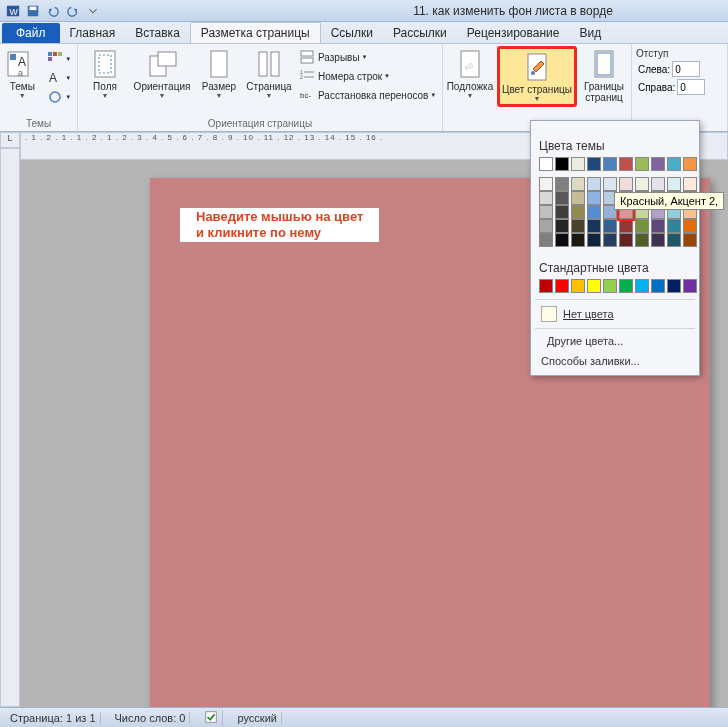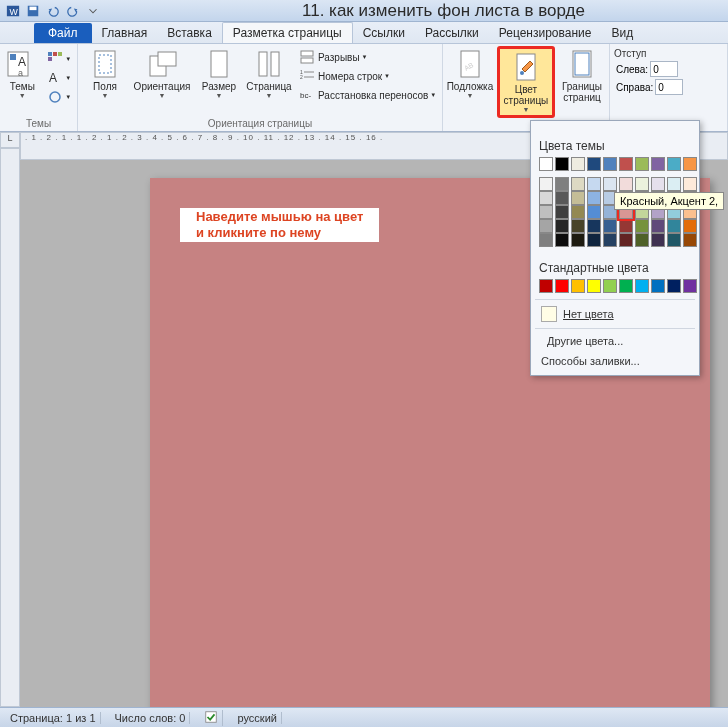--- a/index.html
+++ b/index.html
@@ -3,24 +3,24 @@
 <meta charset="utf-8">
 <style>
   * { box-sizing: border-box; margin: 0; padding: 0; font-family: "Segoe UI", Tahoma, sans-serif; }
   body { background: #b5b5b5; width: 728px; height: 727px; overflow: hidden; position: relative; font-size: 11px; }
 
   
   .titlebar { height: 22px; background: linear-gradient(#dbe6f4, #c3d5ec); display: flex; align-items: center; padding: 0 4px; border-bottom: 1px solid #9fb4d0; }
   .qat { display: flex; gap: 2px; align-items: center; }
   .qat-btn { width: 18px; height: 18px; display: flex; align-items: center; justify-content: center; border-radius: 2px; }
   .qat-btn svg { width: 14px; height: 14px; }
-  .title-text { flex: 1; text-align: left; color: #2a2a2a; font-size: 17px; white-space: nowrap; overflow: hidden; padding-left: 200px;}
-
-  
-  .tabstrip { height: 22px; background: linear-gradient(#e8eef7, #dfe7f2); display: flex; align-items: flex-end; border-bottom: 1px solid #b7c5d9; padding-left: 32px; }
+  .title-text { flex: 1; text-align: center; color: #2a2a2a; font-size: 12px; white-space: nowrap; overflow: hidden; padding-left: 200px;}
+
+  
+  .tabstrip { height: 22px; background: linear-gradient(#e8eef7, #dfe7f2); display: flex; align-items: flex-end; border-bottom: 1px solid #b7c5d9; }
   .file-tab { background: #1a5ebd; color: #fff; padding: 3px 14px; font-size: 12px; margin-left: 2px; border-radius: 2px 2px 0 0; cursor: pointer; }
   .tab { padding: 3px 10px; font-size: 12px; color: #2a2a2a; cursor: pointer; }
   .tab.active { background: #f5f7fa; border: 1px solid #b7c5d9; border-bottom: none; border-radius: 2px 2px 0 0; }
 
   
   .ribbon { background: #f1f4f9; height: 88px; border-bottom: 1px solid #a5b5cc; display: flex; position:relative; }
   .group { border-right: 1px solid #d0d8e4; display: flex; flex-direction: column; padding: 2px 4px 0 4px; }
   .group-body { flex: 1; display: flex; align-items: flex-start; gap: 4px; }
   .group-label { font-size: 10px; color: #6a6a6a; text-align: center; padding: 1px 0 2px; white-space: nowrap; }
   .bigbtn { display: flex; flex-direction: column; align-items: center; width: 46px; padding: 2px; border-radius: 3px; cursor: pointer; }
@@ -242,21 +242,21 @@
       <div class="bigbtn">
         <div class="icon32">
             <svg viewBox="0 0 32 32">
               <rect x="7" y="3" width="18" height="26" fill="#fff" stroke="#888"></rect>
               <text x="9" y="20" font-size="7" fill="#ccc" transform="rotate(-30 16 16)">AB</text>
             </svg>
           </div>
         <div class="lbl">Подложка</div>
           <div class="drop">▼</div>
       </div>
-      <div class="bigbtn highlight-btn" style="width:58px">
+      <div class="bigbtn highlight-btn" style="width:80px">
         <div class="icon32">
             <svg viewBox="0 0 32 32">
               <rect x="7" y="3" width="18" height="26" fill="#fff" stroke="#888"></rect>
               <path d="M12 18 L20 10 L23 13 L15 21 Z" fill="#f79646" stroke="#a05a1a"></path>
               <circle cx="12" cy="22" r="2" fill="#4f81bd"></circle>
             </svg>
           </div>
         <div class="lbl">Цвет страницы</div>
           <div class="drop">▼</div>
       </div>

